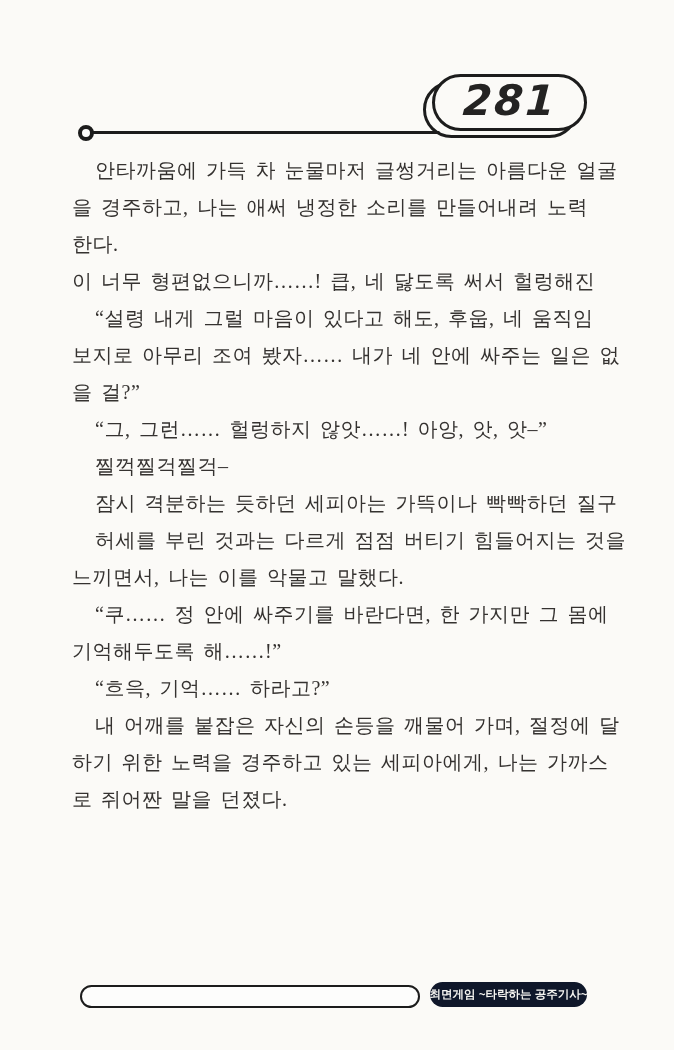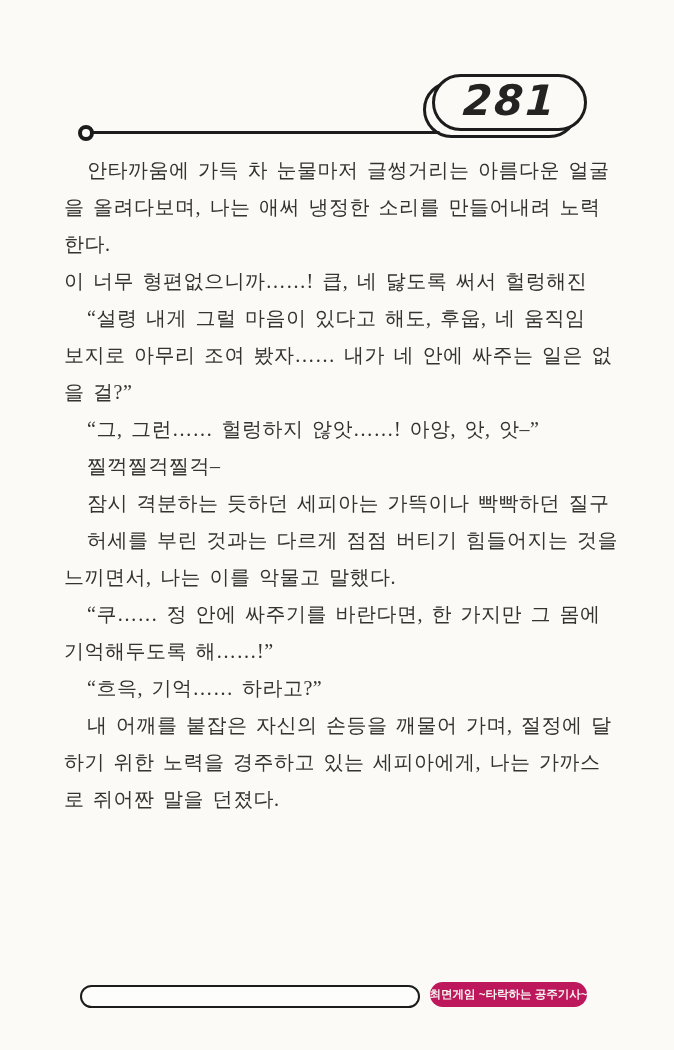--- a/index.html
+++ b/index.html
@@ -47,21 +47,21 @@
     font-weight: bold; font-style: italic;
     font-size: 42px; letter-spacing: 2px;
     color: #242322;
     transform: skewX(-3deg);
     line-height: 1;
     padding-bottom: 3px;
   }
 
   
   .body-text {
-    position: absolute; left: 64px; top: 152px;
+    position: absolute; left: 72px; top: 152px;
     width: 550px;
   }
   .line {
     height: 37px; line-height: 37px;
     font-size: 20px;
     letter-spacing: 0.5px;
     word-spacing: 3px;
     white-space: nowrap;
   }
   .line.indent { padding-left: 23px; }
@@ -70,21 +70,21 @@
   .footer-bar {
     position: absolute; left: 80px; top: 985px;
     width: 336px; height: 19px;
     border: 2px solid #1c1c1c; border-radius: 12px;
     background: #fdfdfc;
     box-sizing: content-box;
   }
   .footer-badge {
     position: absolute; left: 430px; top: 982px;
     width: 157px; height: 25px;
-    background: #be185d; border-radius: 13px;
+    background: #0f172a; border-radius: 13px;
     color: #f6f5f1;
     font-family: "Liberation Sans", "DejaVu Sans", sans-serif;
     font-size: 11.5px; font-weight: bold;
     display: flex; align-items: center; justify-content: center;
     box-sizing: border-box;
     white-space: nowrap;
     text-align: center;
   }
 </style>
 </head>
@@ -96,21 +96,21 @@
   <div class="hdr-rule"></div>
   <div class="page-badge-wrap">
     <div class="page-badge-shadow"></div>
     <div class="page-badge-main">
       <span class="page-num">281</span>
     </div>
   </div>
 
   <div class="body-text" id="body-lines">
       <div class="line indent">안타까움에 가득 차 눈물마저 글썽거리는 아름다운 얼굴</div>
-      <div class="line">을 올려다보며, 나는 애써 냉정한 소리를 만들어내려 노력</div>
+      <div class="line">을 경주하고, 나는 애써 냉정한 소리를 만들어내려 노력</div>
       <div class="line">한다.</div>
       <div class="line">이 너무 형편없으니까……! 큽, 네 닳도록 써서 헐렁해진</div>
       <div class="line indent">“설령 내게 그럴 마음이 있다고 해도, 후웁, 네 움직임</div>
       <div class="line">보지로 아무리 조여 봤자…… 내가 네 안에 싸주는 일은 없</div>
       <div class="line">을 걸?”</div>
       <div class="line indent">“그, 그런…… 헐렁하지 않앗……! 아앙, 앗, 앗–”</div>
       <div class="line indent">찔꺽찔걱찔걱–</div>
       <div class="line indent">잠시 격분하는 듯하던 세피아는 가뜩이나 빡빡하던 질구</div>
       <div class="line indent">허세를 부린 것과는 다르게 점점 버티기 힘들어지는 것을</div>
       <div class="line">느끼면서, 나는 이를 악물고 말했다.</div>

